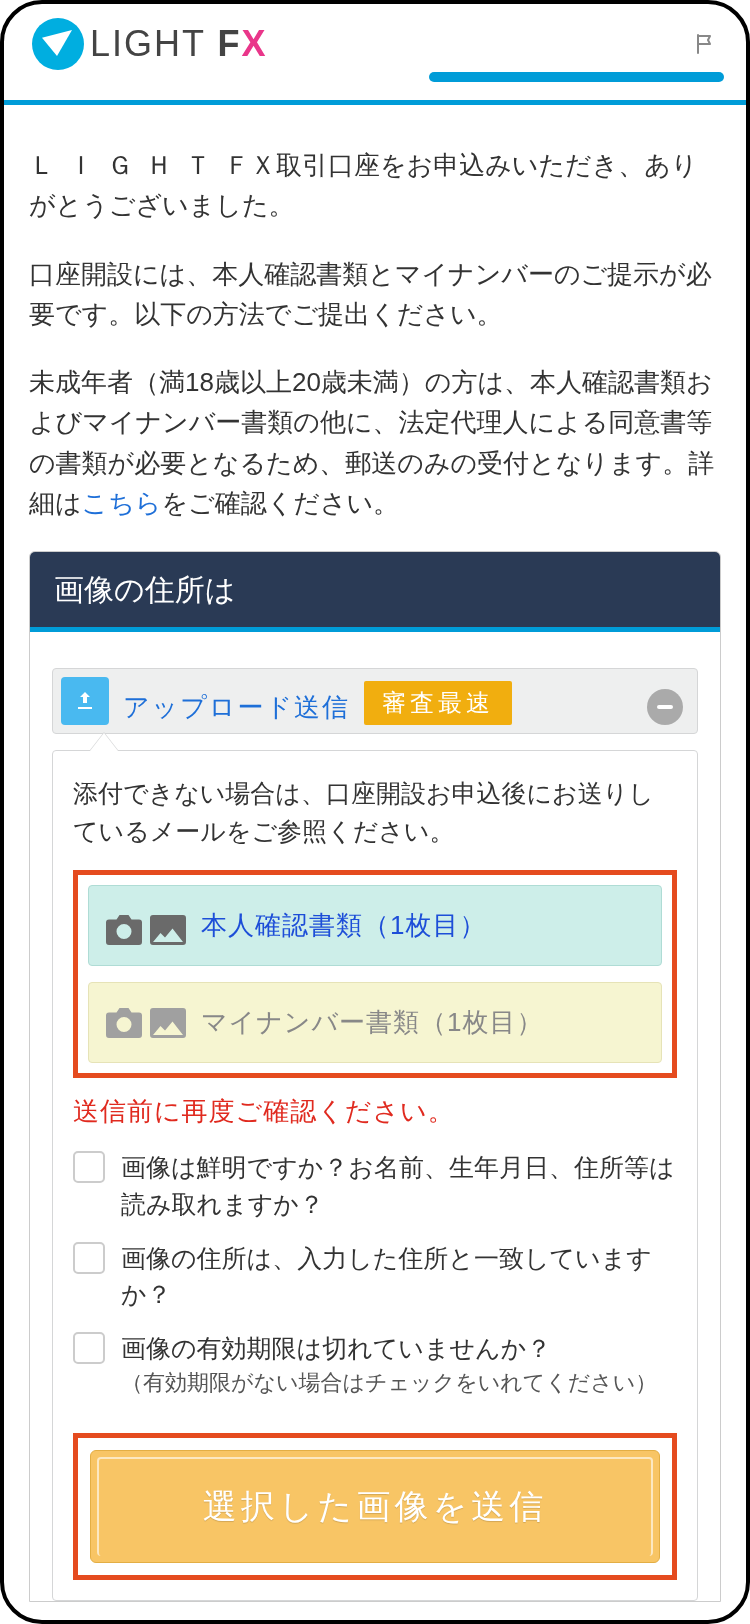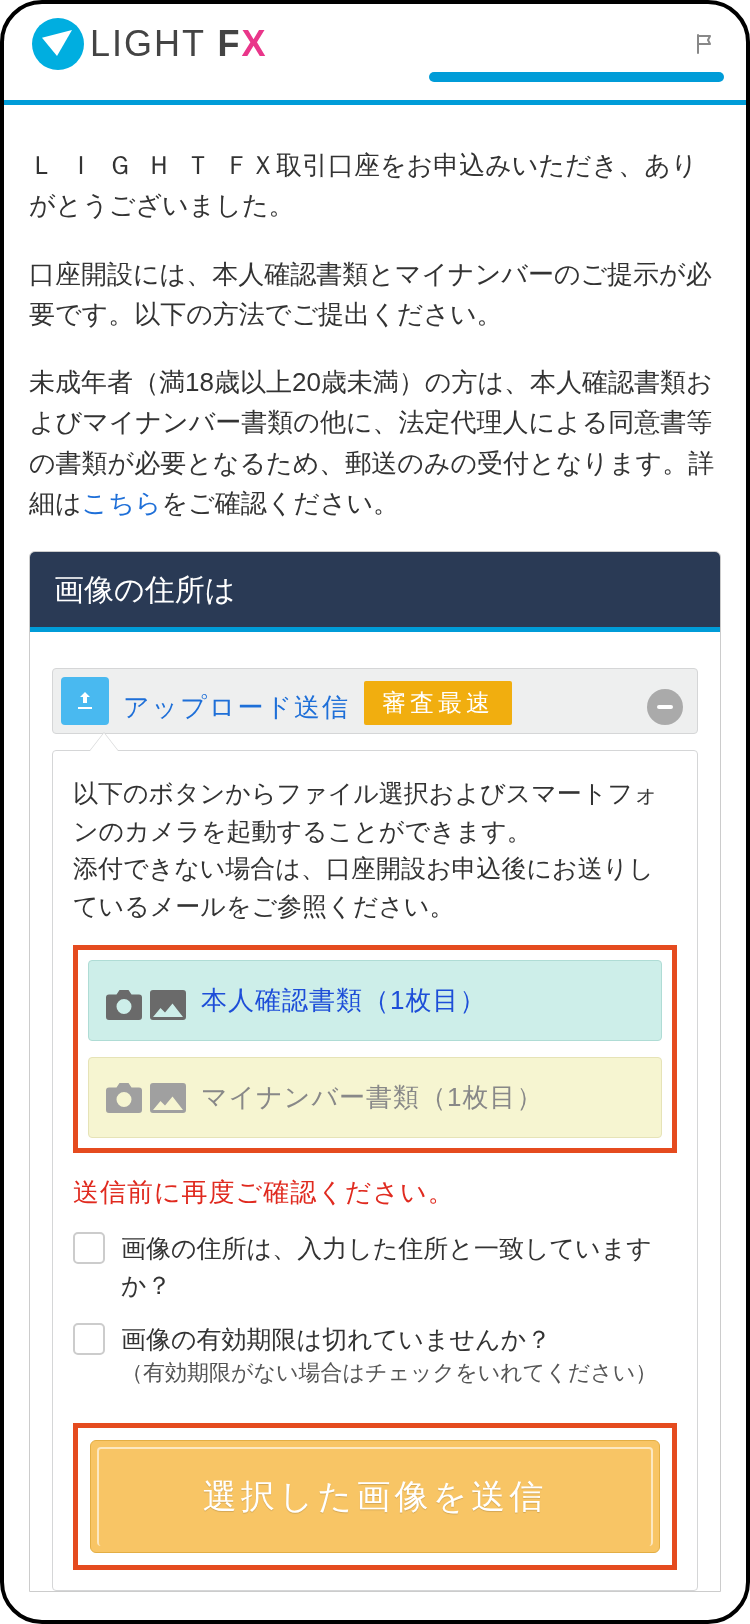--- a/index.html
+++ b/index.html
@@ -159,21 +159,21 @@
 .file-slot.b { background: #F6F5D1; border: 1px solid #E6E3B7; color: #888; }
 .icon-stack { display: flex; gap: 6px; }
 .cam-icon, .img-icon {
   width: 38px; height: 30px;
   fill: #6a6a6a;
 }
 .file-slot.b .cam-icon, .file-slot.b .img-icon { fill: #a0a0a0; }
 .confirm-title {
   color: #E02A1F;
   font-size: 26px;
-  margin-top: 20px;
+  margin-top: 14px;
   letter-spacing: 1px;
 }
 .check-item {
   display: flex;
   gap: 16px;
   margin-top: 18px;
   font-size: 25px;
   color: #333;
   line-height: 1.45;
 }
@@ -253,21 +253,20 @@
           <span class="accordion-title">アップロード送信</span>
           <span class="badge-fastest">審査最速</span>
           <span class="spacer"></span>
           <span class="collapse-circle">
               <span class="dash"></span>
             </span>
         </div>
         <div class="triangle-pointer"></div>
 
         <div class="accordion-body">
-          <p>以下のボタンからファイル選択およびスマートフォンのカメラを起動することができます。</p>
           <p>添付できない場合は、口座開設お申込後にお送りしているメールをご参照ください。</p>
 
           <div class="highlight-box">
             <div class="file-slot a">
               <span class="icon-stack">
                 <svg class="cam-icon" viewBox="0 0 24 20">
                     <path d="M9 0h6l2 3h5a2 2 0 012 2v13a2 2 0 01-2 2H2a2 2 0 01-2-2V5a2 2 0 012-2h5l2-3zm3 6a5 5 0 100 10 5 5 0 000-10z"></path>
                   </svg>
                 <svg class="img-icon" viewBox="0 0 24 20">
                     <path d="M2 0h20a2 2 0 012 2v16a2 2 0 01-2 2H2a2 2 0 01-2-2V2a2 2 0 012-2zm0 2v16h20l-7-9-5 6-3-3-5 6V2zm4 2a2 2 0 110 4 2 2 0 010-4z"></path>
@@ -285,20 +284,24 @@
                   </svg>
               </span>
               <span>マイナンバー書類（1枚目）</span>
             </div>
           </div>
 
           <div class="confirm-title">送信前に再度ご確認ください。</div>
 
           <div class="check-item">
             <div class="chk"></div>
+            <div>画像は鮮明ですか？お名前、生年月日、住所等は読み取れますか？</div>
+          </div>
+          <div class="check-item">
+            <div class="chk"></div>
             <div>画像の住所は、入力した住所と一致していますか？</div>
           </div>
           <div class="check-item">
             <div class="chk"></div>
             <div>
               <div>画像の有効期限は切れていませんか？</div>
               <div class="sub-note">（有効期限がない場合はチェックをいれてください）</div>
             </div>
           </div>
 

